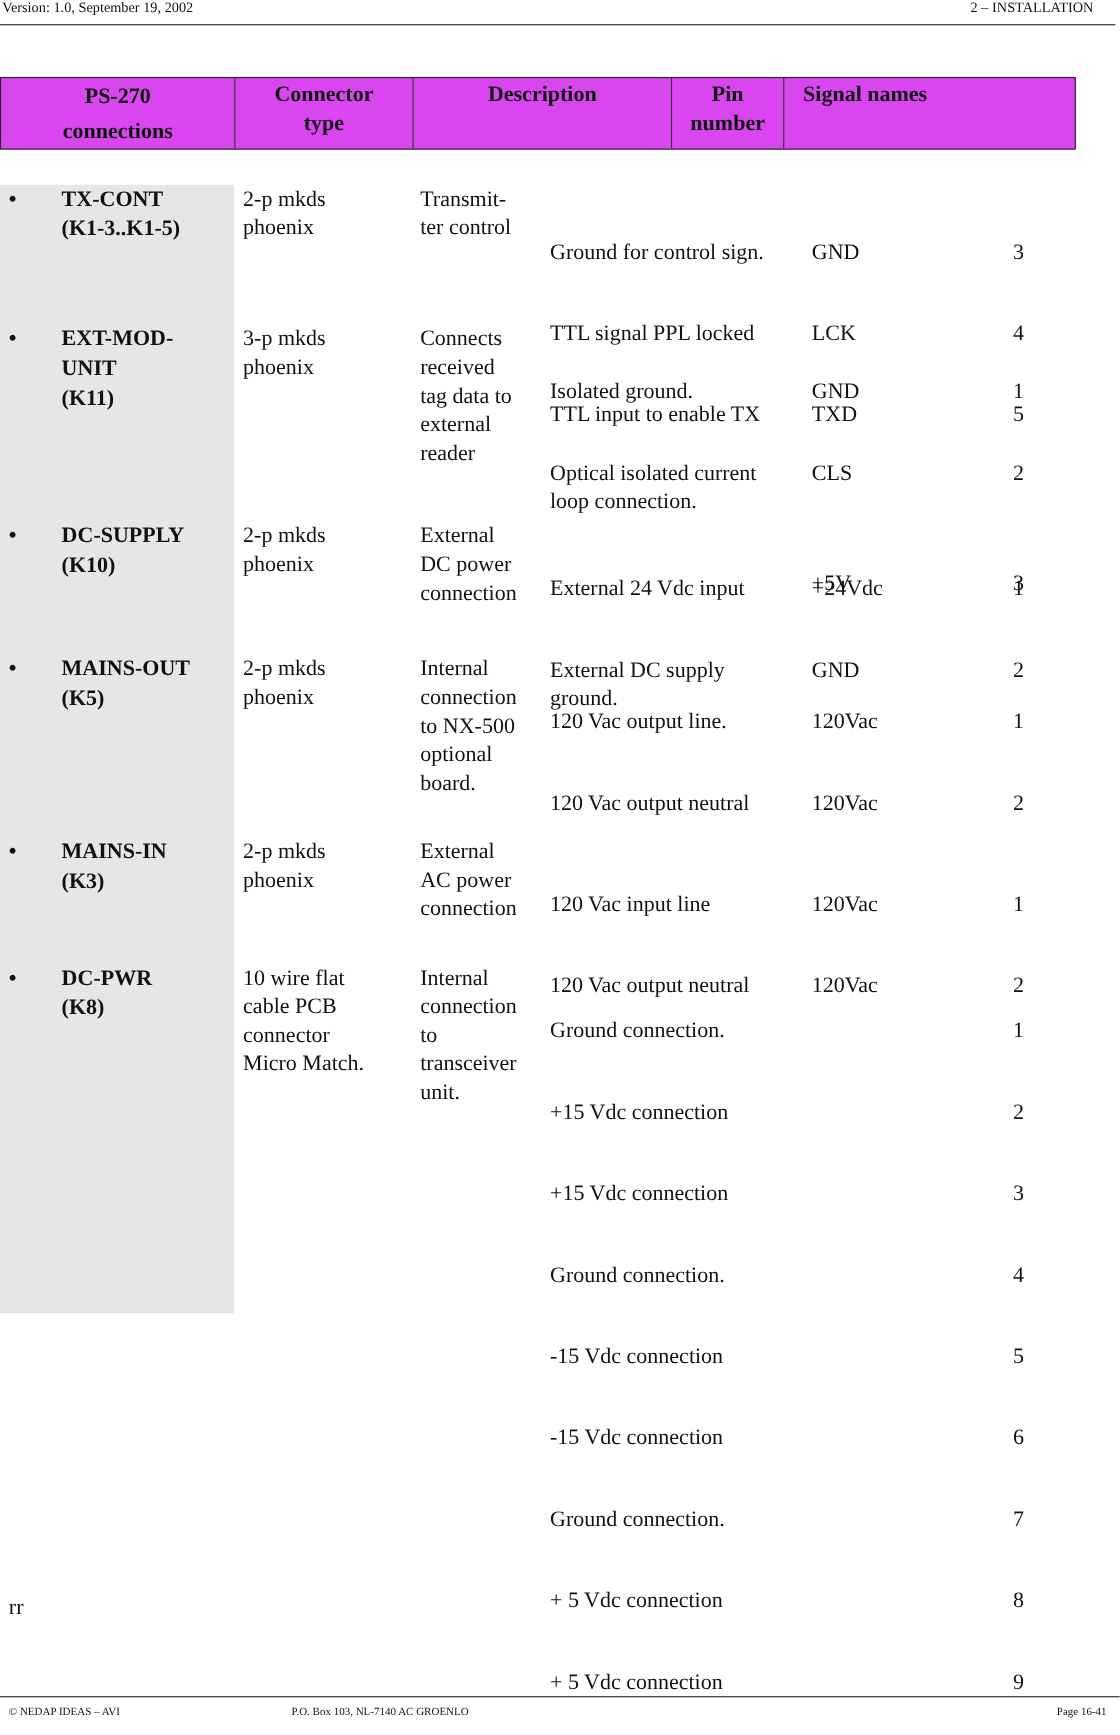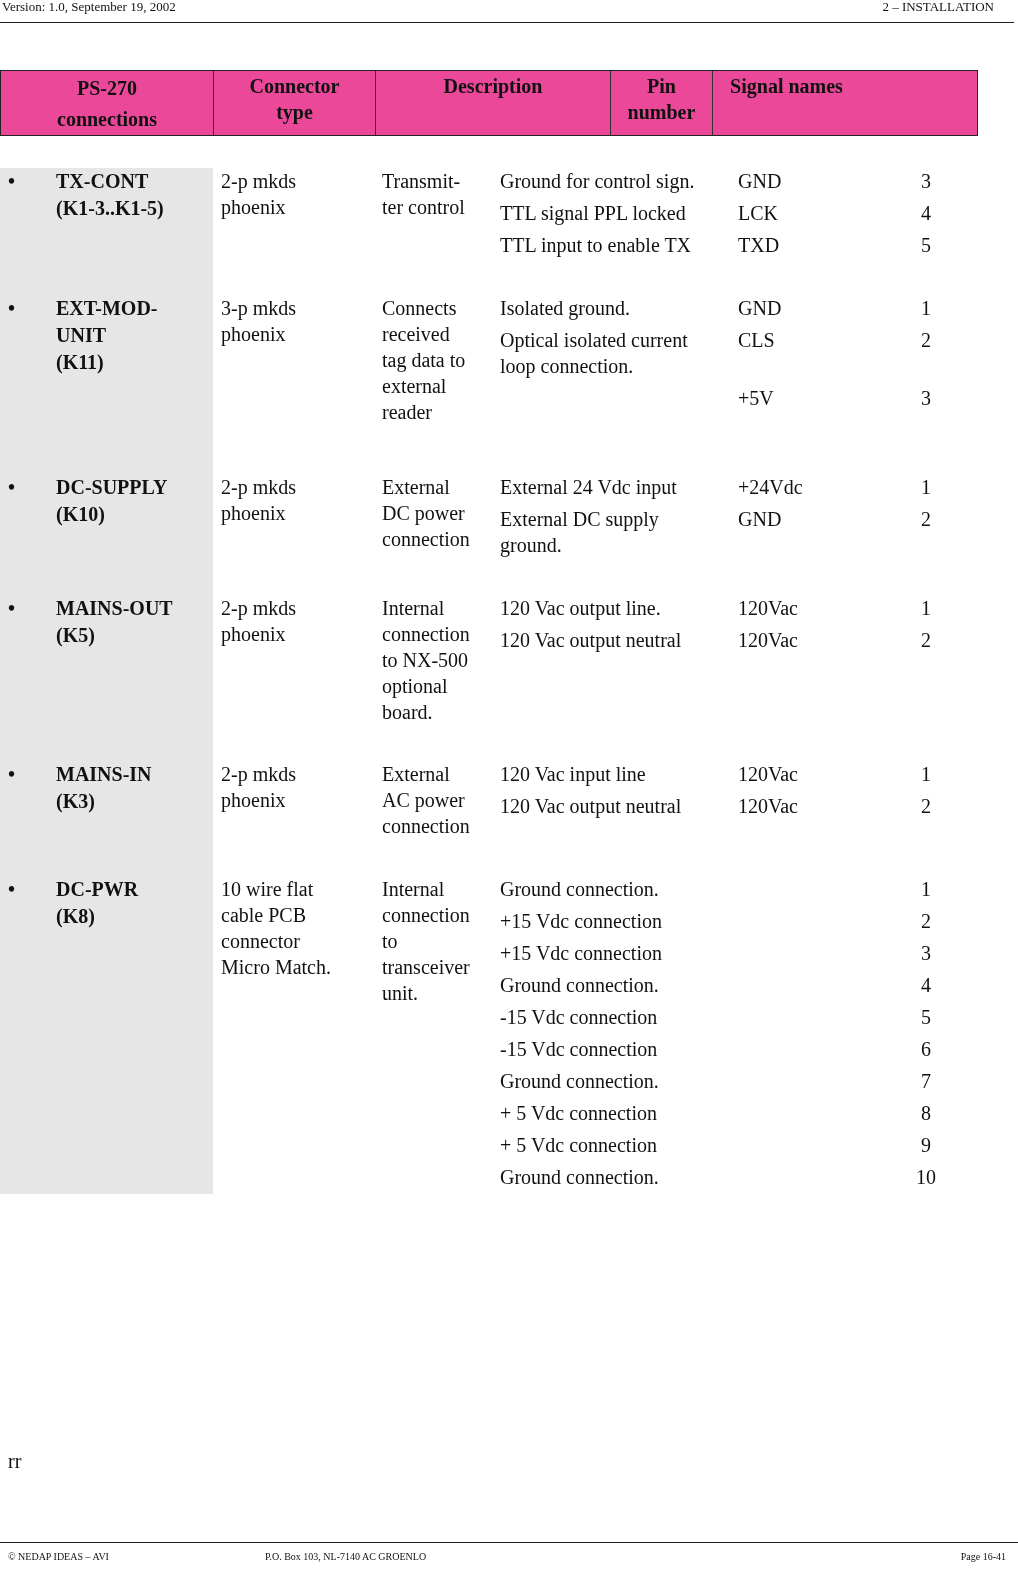--- a/index.html
+++ b/index.html
@@ -1,32 +1,32 @@
 <!DOCTYPE html>
 <html><head>
 <meta charset="utf-8">
 <style>
   html, body { margin:0; padding:0; background:#fff; }
   body { width:1018px; height:1577px; position:relative; font-family:"Liberation Serif","DejaVu Serif",serif; color:#111; overflow:hidden; }
   .hdr-top { position:absolute; top:0; left:0; right:4px; height:22px; border-bottom:1.5px solid #222; font-size:13px; }
   .hdr-top .l { position:absolute; left:2px; top:-1px; }
   .hdr-top .r { position:absolute; right:20px; top:-1px; }
-  .thead { position:absolute; top:70px; left:0; width:976px; height:64px; border:1.5px solid #222; background:#ec4899; display:flex; }
+  .thead { position:absolute; top:70px; left:0; width:976px; height:64px; border:1.5px solid #222; background:#d946ef; display:flex; }
   .thead .th { font-weight:bold; font-size:20px; text-align:center; border-right:1px solid #333; line-height:26px; padding-top:2px; box-sizing:border-box; }
   .thead .th:last-child { border-right:none; }
   .c1{width:213px}.c2{width:162px}.c3{width:117px}.c4{width:235px}.c5{width:147px}.c6{width:102px}
   .graycol { position:absolute; left:0; top:168px; width:213px; height:1026px; background:#e6e6e6; }
   .row { position:absolute; left:0; width:1000px; font-size:20px; }
   .name { position:absolute; left:0; width:213px; font-weight:bold; line-height:27px; }
   .name .bullet { position:absolute; left:8px; top:0; }
   .name .txt { position:absolute; left:46px; top:0; white-space:pre-line;margin-left:10px; }
   .ctype { position:absolute; left:221px; width:150px; line-height:26px; white-space:pre-line; }
   .func { position:absolute; left:382px; width:110px; line-height:26px; white-space:pre-line; }
   .desc { position:absolute; left:500px; width:235px; }
-  .line { position:relative; line-height:26px; margin-bottom:6px; white-space:pre-line; }
+  .line { position:relative; line-height:26px; margin-bottom:6px; white-space:pre-line;margin-top:48px; }
   .sig { position:absolute; left:738px; width:126px; text-align:left; top:0; }
   .pin { position:absolute; left:875px; width:102px; text-align:center; top:0; }
   .rr { position:absolute; left:8px; top:1450px; font-size:20px; }
   .ftr { position:absolute; left:0; right:0; top:1542px; border-top:1.5px solid #222; font-size:10px; height:35px; }
   .ftr span { position:absolute; top:8px; }
 </style>
 </head>
 <body>
 
 <div class="hdr-top">

